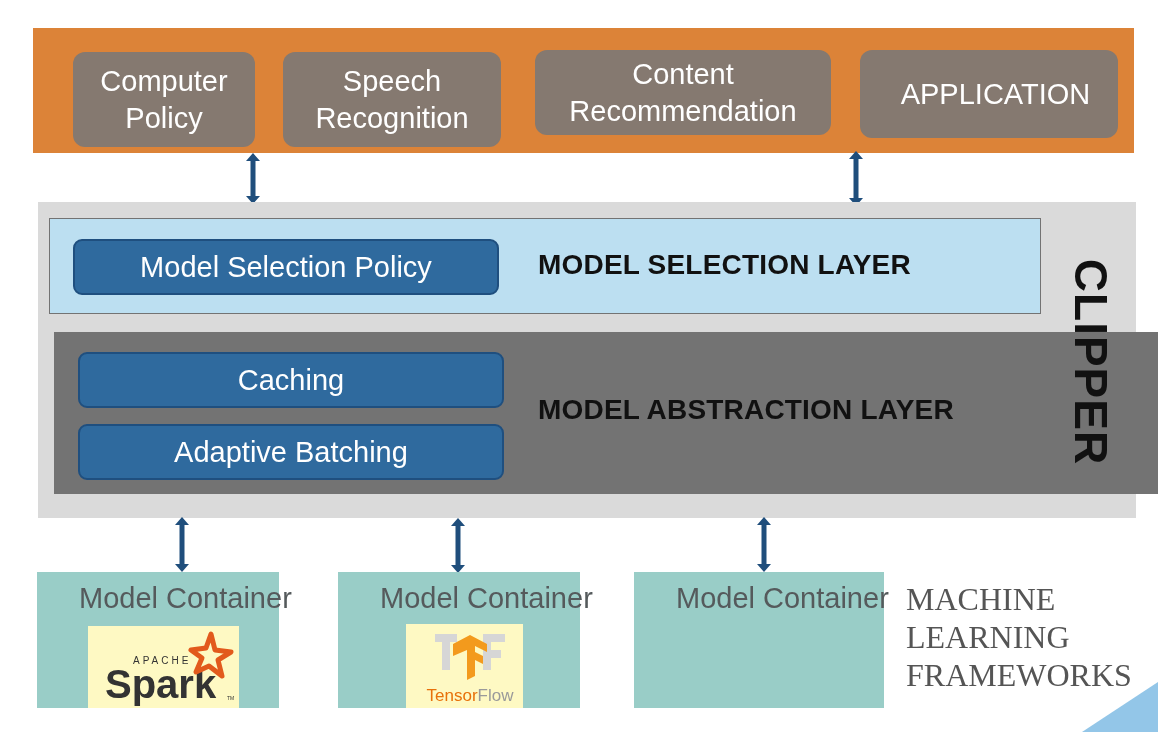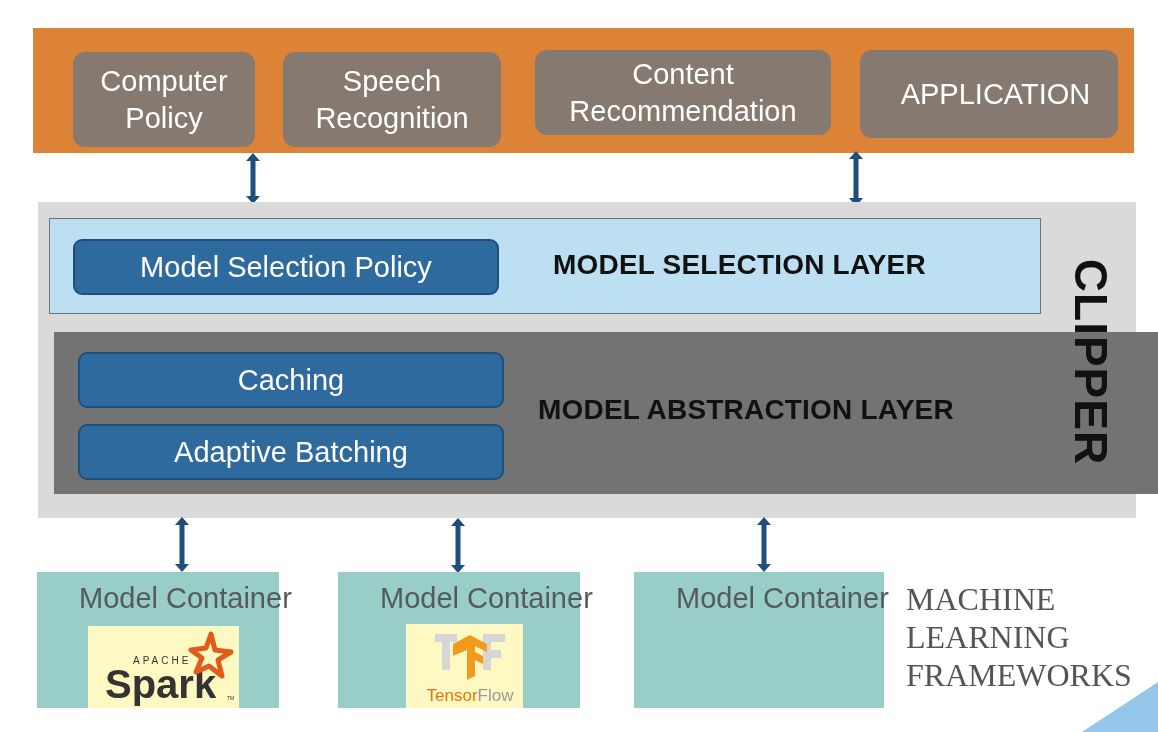--- a/index.html
+++ b/index.html
@@ -112,21 +112,21 @@
 </div>
 <div class="arrow" style="left:849px; top:151px;">
   <svg width="14" height="55" viewBox="0 0 14 55">
       <path d="M7 0 L14 8 L9.5 8 L9.5 47 L14 47 L7 55 L0 47 L4.5 47 L4.5 8 L0 8 Z" fill="#1f4e7c"></path>
     </svg>
 </div>
 
 <div id="clipper" class="abs">
   <div id="selection-layer" class="layer">
     <div class="pill" style="top:20px;">Model Selection Policy</div>
-    <div class="layer-title" style="left:488px; top:30px;margin-left:15px;">MODEL SELECTION LAYER</div>
+    <div class="layer-title" style="left:488px; top:30px;">MODEL SELECTION LAYER</div>
   </div>
   <div id="abstraction-layer" class="layer">
     <div class="pill" style="top:19px; left:23px;">Caching</div>
     <div class="pill" style="top:91px; left:23px;">Adaptive Batching</div>
     <div class="layer-title" style="left:483px; top:61px;">MODEL ABSTRACTION LAYER</div>
   </div>
   <div id="clipper-label">
     <span>CLIPPER</span>
   </div>
 </div>

